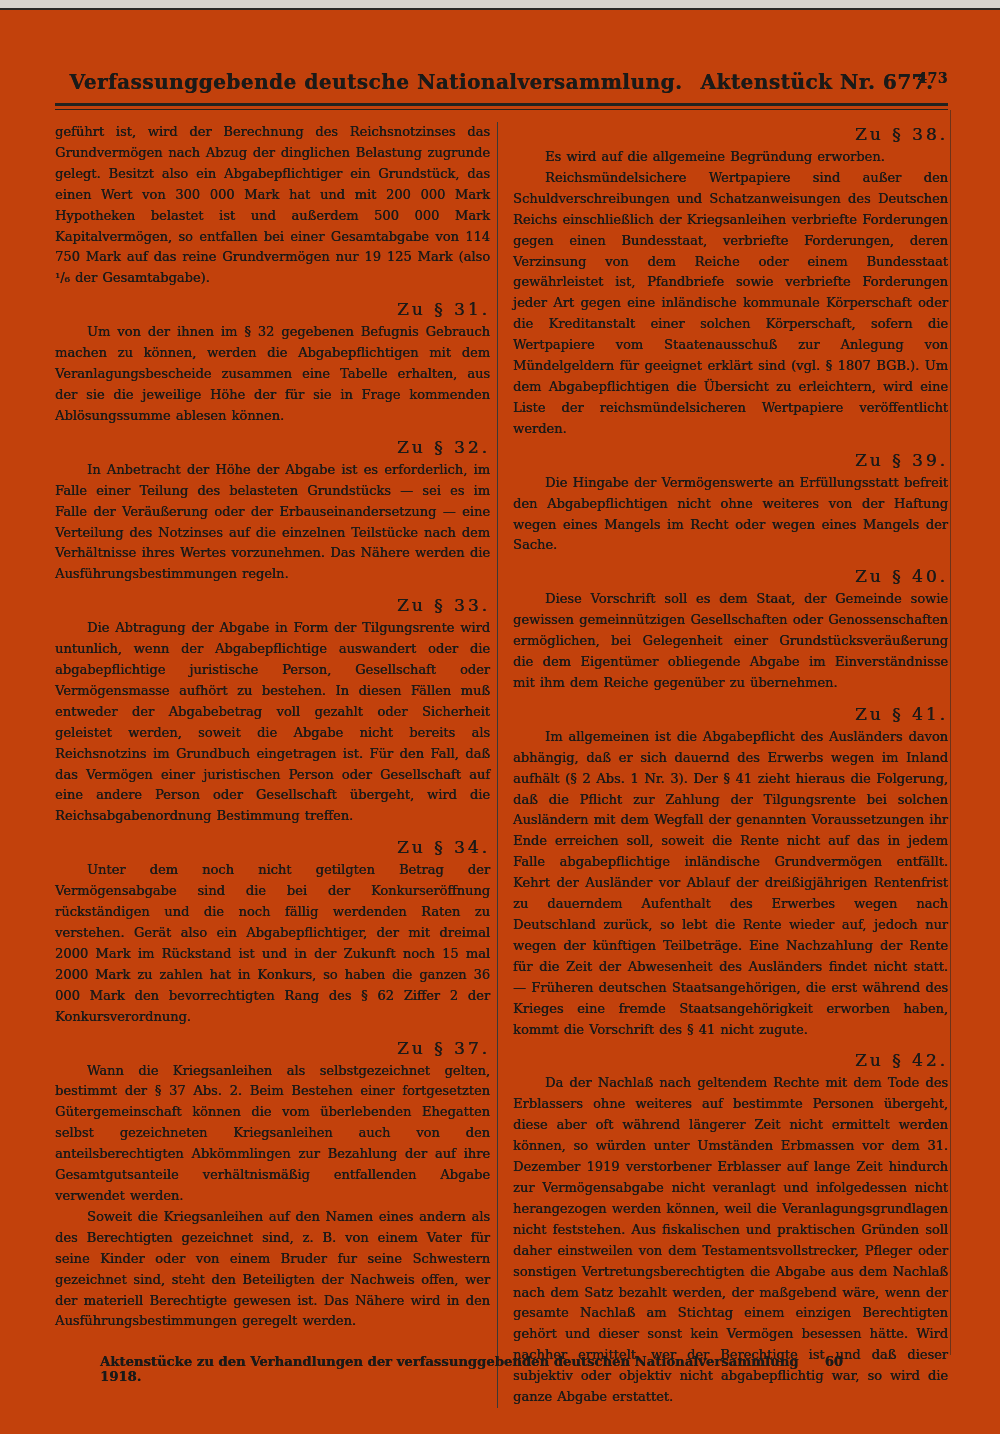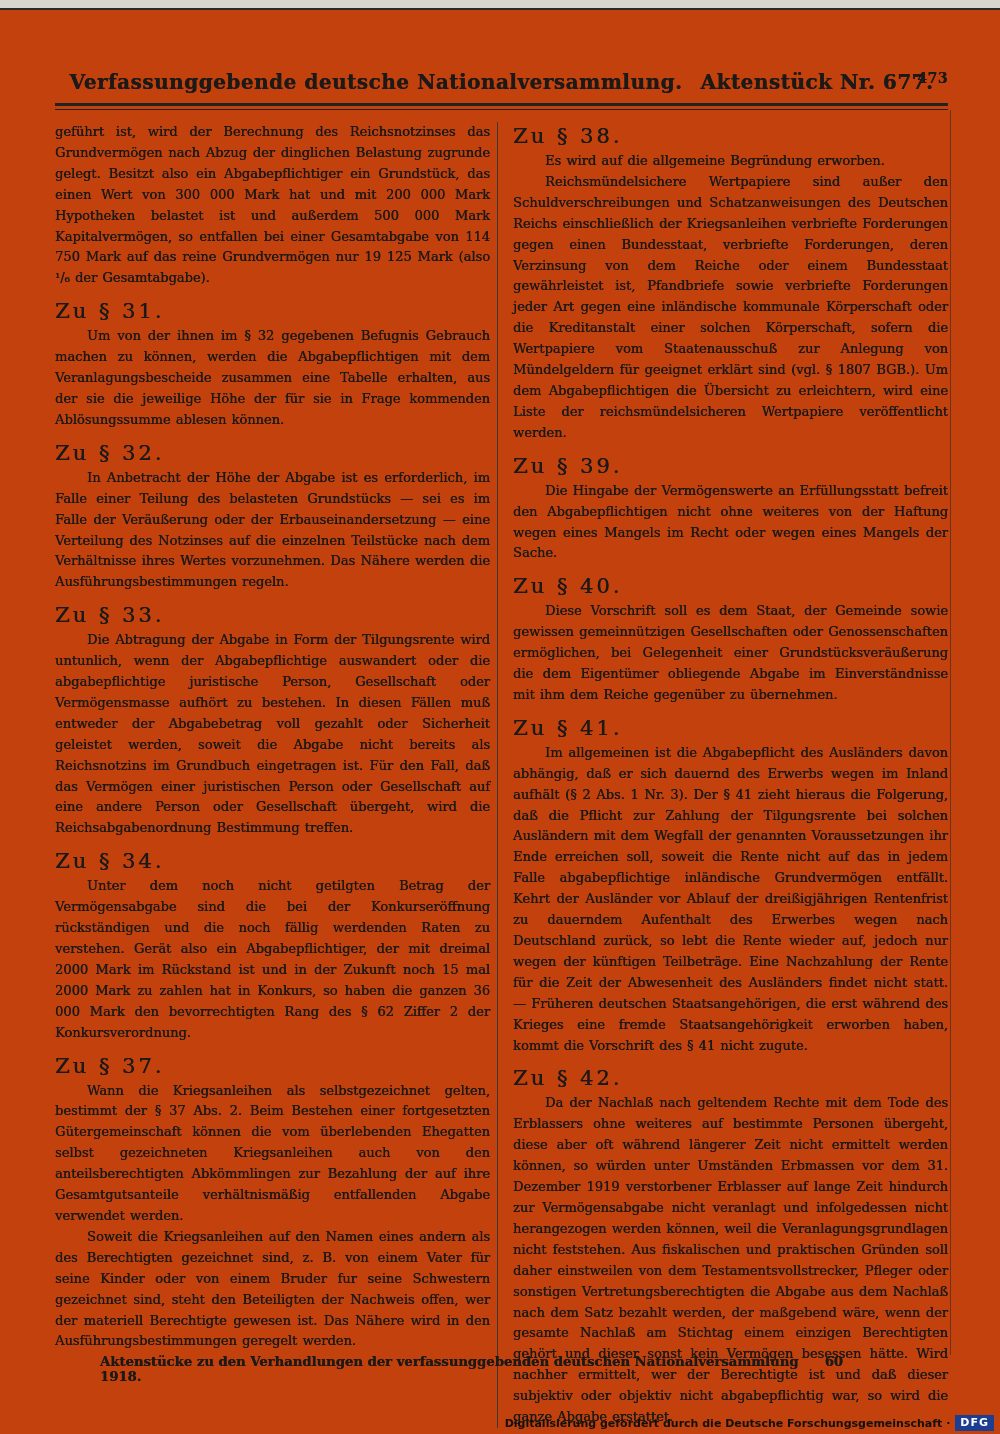--- a/index.html
+++ b/index.html
@@ -53,22 +53,22 @@
   .para{
     margin:0;
     font-size:13px;line-height:20.9px;
     text-align:justify;
     text-shadow:.35px 0 0 currentColor;
     word-spacing:1px;
   }
   .para.indent{text-indent:32px;}
   .sec-heading{
     margin:10px 0 3px 0;
-    font-size:21px;font-weight:normal;
-    text-align:left;letter-spacing:3px;
+    font-size:17px;font-weight:normal;
+    text-align:right;letter-spacing:3px;
     text-shadow:.4px 0 0 currentColor;
   }
   .col .doc-section:first-child .sec-heading{margin-top:2px;}
   
   .ftr{
     position:absolute;top:1344px;left:55px;width:893px;
     display:flex;align-items:baseline;
     font-size:13.2px;font-weight:bold;
     text-shadow:.3px 0 0 currentColor;
   }
@@ -164,18 +164,14 @@
 
   </main>
 
   <div class="edge-artifact"></div>
 
   <footer class="ftr">
     <span class="ftr-note">Aktenstücke zu den Verhandlungen der verfassunggebenden deutschen Nationalversammlung 1918.</span>
     <span class="ftr-sheet">60</span>
   </footer>
 
-  <div class="credit">
-    <span>Digitalisierung gefördert durch die Deutsche Forschungsgemeinschaft ·</span>
-    <span class="dfg-logo">DFG</span>
-  </div>
 
 </div>
 
 </body></html>

